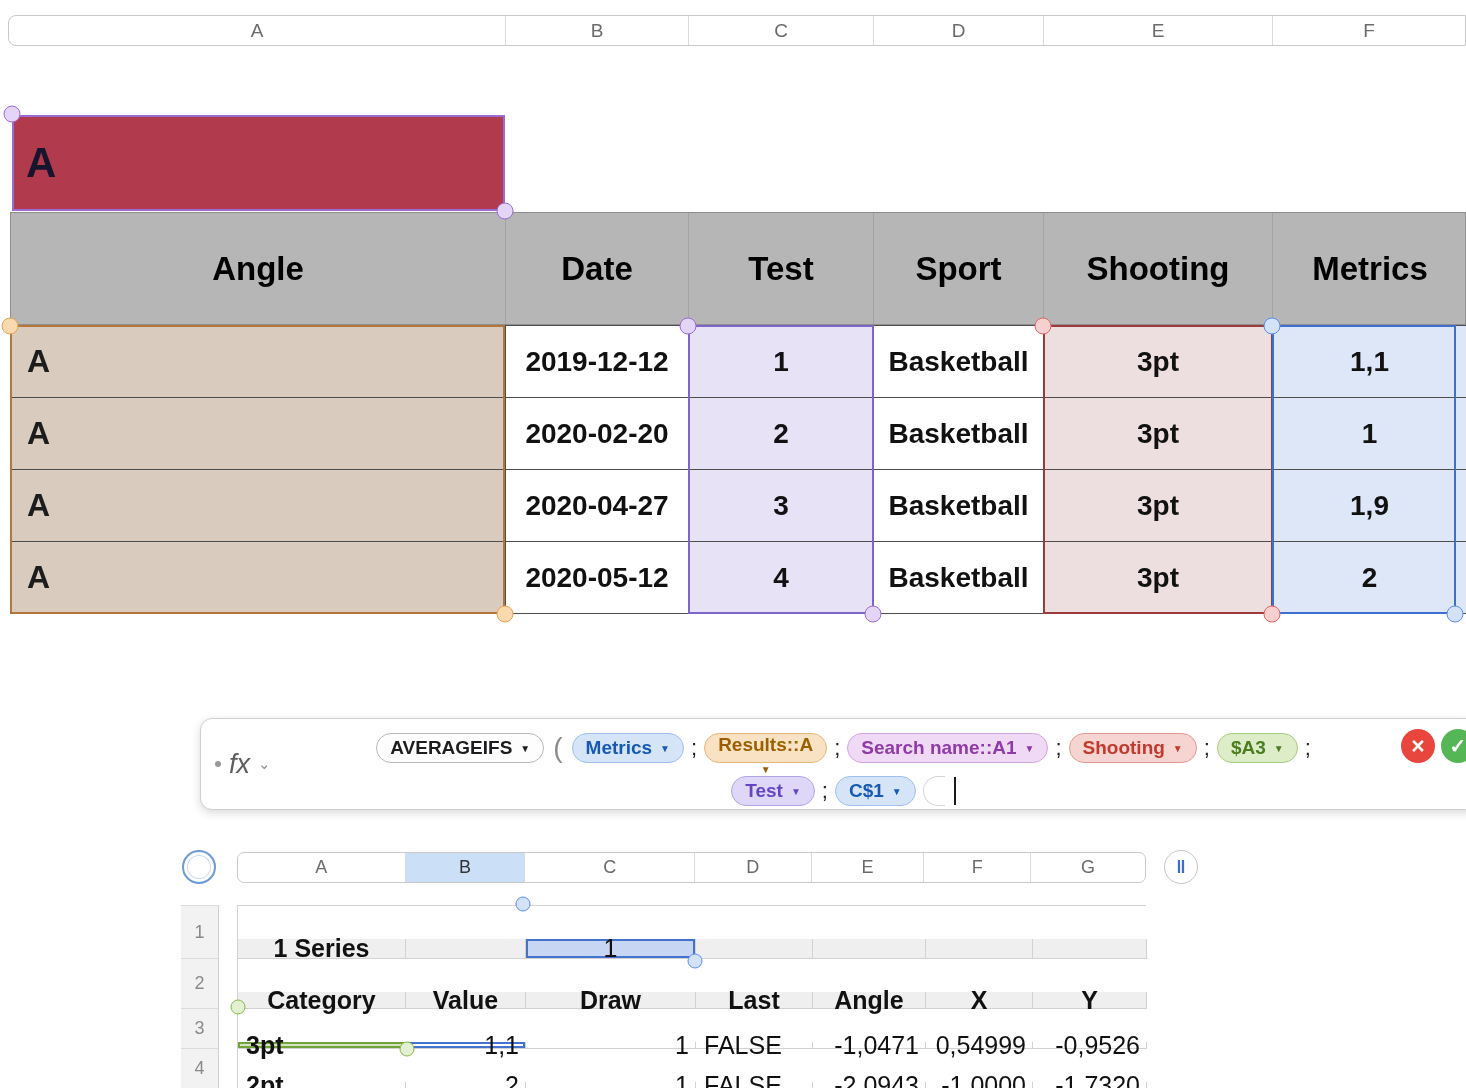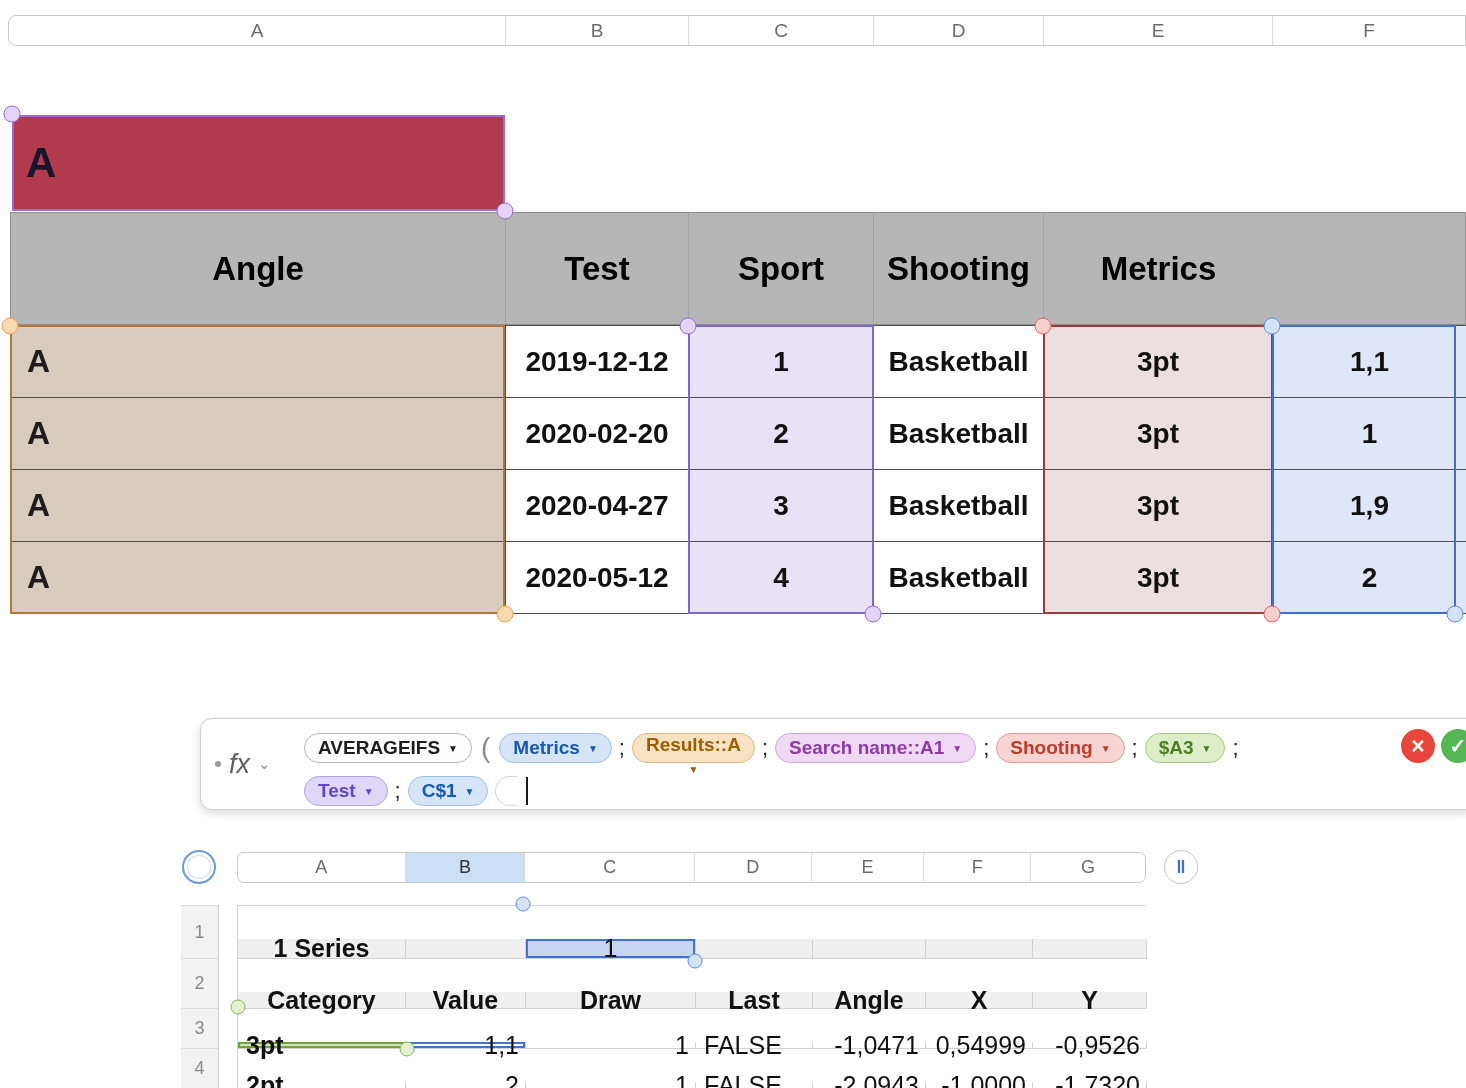--- a/index.html
+++ b/index.html
@@ -66,21 +66,21 @@
   
   .fbar { position:absolute; left:200px; top:718px; width:1280px; height:92px;
     background:#fff; border:1px solid #CFCFCF; border-radius:12px;
     box-shadow:0 3px 10px rgba(0,0,0,0.15); }
   .fx-area { position:absolute; left:14px; top:0; height:100%; width:88px;
     display:flex; align-items:center; gap:8px; color:#6b6b6b; }
   .fx-dot { width:6px; height:6px; border-radius:50%; background:#9a9a9a; }
   .fx-label { font-style:italic; font-size:27px; color:#5f5f5f; }
   .fx-chevron { font-size:15px; color:#8a8a8a; }
   .tokens { position:absolute; left:103px; top:13px; right:96px;
-    display:flex; flex-direction:column; gap:12px; }
+    display:flex; flex-direction:column; gap:12px;align-items:center; }
   .trow { display:flex; align-items:center; gap:7px; }
   .pill { height:30px; border-radius:15px; display:inline-flex; align-items:center;
     gap:8px; padding:0 13px; font-size:19px; font-weight:600; border:1px solid transparent;
     white-space:nowrap; cursor:default; }
   .pill .arr { font-size:10px; }
   .p-fn { background:#FDFDFD; border-color:#B9B9BD; color:#1d1d1f; }
   .p-blue { background:#D6E4F8; border-color:#9FC0EA; color:#1559B3; }
   .p-orange { background:#F8E2C3; border-color:#E0B878; color:#9C5F00;flex-direction:column; }
   .p-magenta { background:#EFD9F5; border-color:#D3A6E0; color:#8E3BA8; }
   .p-red { background:#F6D4D2; border-color:#E39A94; color:#C03B2D; }
@@ -149,20 +149,21 @@
     <div class="tc">F</div>
   </div>
 
 
   <div class="search-cell">
     <span>A</span>
   </div>
 
   <div class="main-header">
     <div class="mh">Angle</div>
+    <div class="mh">Date</div>
     <div class="mh">Test</div>
     <div class="mh">Sport</div>
     <div class="mh">Shooting</div>
     <div class="mh">Metrics</div>
   </div>
 
   <div class="main-body">
     <div class="mcell c-name">A</div>
     <div class="mcell c-date">2019-12-12</div>
     <div class="mcell c-test">1</div>

